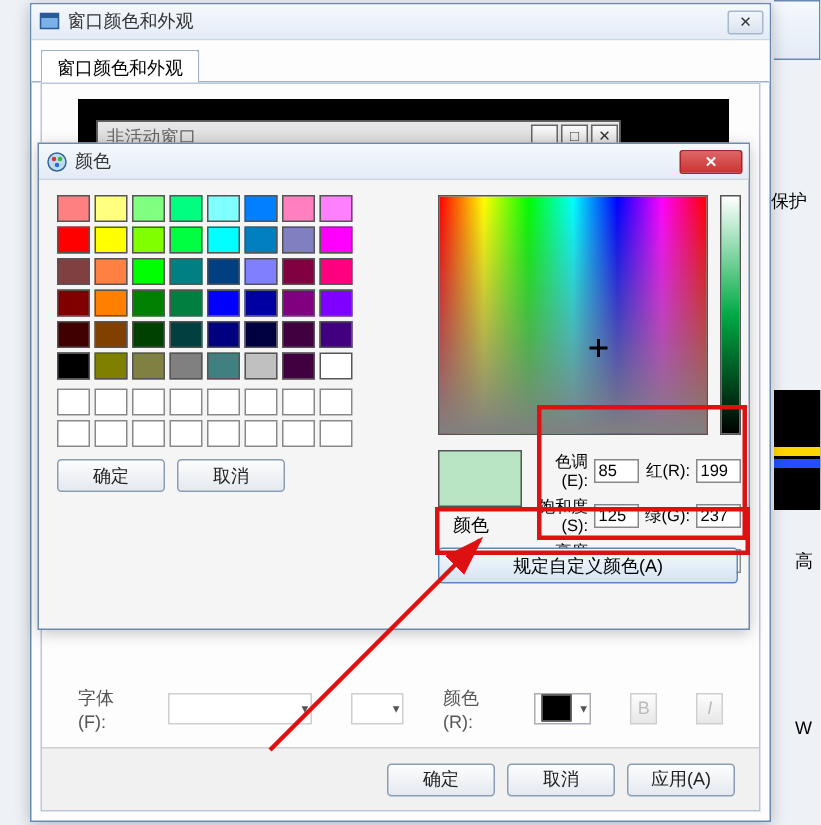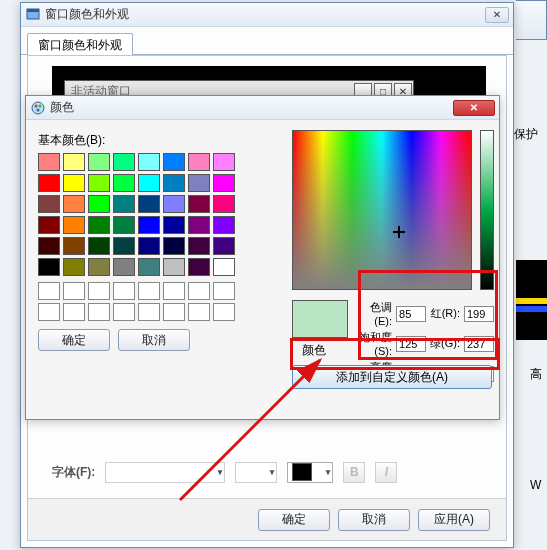--- a/index.html
+++ b/index.html
@@ -88,21 +88,21 @@
   #inactive-win .ibtn {
     width: 18px; height: 16px; margin: 0 1px;
     background: linear-gradient(#fafafa,#d9d9d9);
     border: 1px solid #666;
     display:flex;align-items:center;justify-content:center;
     font-size:10px;color:#333;cursor:pointer;
   }
 
   .bottom-row {
     position: absolute; left: 24px; bottom: 54px; right: 24px;
-    height: 28px; display:flex; align-items:center; gap:10px;font-weight:bold;
+    height: 28px; display:flex; align-items:center; gap:26px;
   }
   .bottom-row .lbl { color:#555; }
   .dropdown {
     height: 21px; border:1px solid #abadb3; background:#fff;
     display:flex;align-items:center;justify-content:space-between;
     padding:0 2px 0 4px; color:#555; cursor:pointer;
   }
   .dropdown.disabled { color:#aaa; border-color:#cfcfcf; }
   .dd-arrow { font-size:9px; color:#555; }
   .square-btn {
@@ -230,20 +230,21 @@
     <div class="bottom-row">
       <span class="lbl">字体(F):</span>
       <div class="dropdown disabled" style="width:120px">
           <span></span>
           <span class="dd-arrow">▾</span>
         </div>
       <div class="dropdown disabled" style="width:42px">
           <span></span>
           <span class="dd-arrow">▾</span>
         </div>
+      <span class="lbl">颜色(R):</span>
       <div class="dropdown" style="width:46px">
           <div class="color-swatch"></div>
           <span class="dd-arrow">▾</span>
         </div>
       <div class="square-btn disabled">B</div>
       <div class="square-btn disabled" style="font-style:italic">I</div>
     </div>
 
     <div class="action-bar">
       <div class="btn7">确定</div>
@@ -260,21 +261,20 @@
           <circle cx="7" cy="7" r="6" fill="#bde" stroke="#369"></circle>
           <circle cx="5" cy="5" r="1.5" fill="#d33"></circle>
           <circle cx="9" cy="5" r="1.5" fill="#3b3"></circle>
           <circle cx="7" cy="9" r="1.5" fill="#36d"></circle>
         </svg>
     </span>
     <span class="ttext">颜色</span>
     <div class="close-btn">✕</div>
   </div>
   <div class="body">
-    <span class="section-lbl">基本颜色(B):</span>
     <div id="basic-grid" class="swatch-grid">
         <div class="sw" style="background: rgb(255, 128, 128);"></div>
         <div class="sw" style="background: rgb(255, 255, 128);"></div>
         <div class="sw" style="background: rgb(128, 255, 128);"></div>
         <div class="sw" style="background: rgb(0, 255, 128);"></div>
         <div class="sw" style="background: rgb(128, 255, 255);"></div>
         <div class="sw" style="background: rgb(0, 128, 255);"></div>
         <div class="sw" style="background: rgb(255, 128, 192);"></div>
         <div class="sw" style="background: rgb(255, 128, 255);"></div>
         <div class="sw" style="background: rgb(255, 0, 0);"></div>
@@ -358,21 +358,21 @@
       <span class="fl">饱和度(S):</span>
       <input value="125" style="">
       <span class="fl">绿(G):</span>
       <input value="237" style="">
       <span class="fl">亮度(L):</span>
       <input value="205" style="">
       <span class="fl">蓝(U):</span>
       <input value="204" style="">
     </div>
 
-    <div id="add-custom-btn">添加到自定义颜色(A)</div>
+    <div id="add-custom-btn">规定自定义颜色(A)</div>
   </div>
 </div>
 
 <div class="annot" id="annot-fields"></div>
 <div class="annot" id="annot-addbtn"></div>
 <svg class="arrow" style="left:170px;top:350px;" width="180" height="160">
   <defs>
       <marker id="ah" markerWidth="10" markerHeight="10" refX="8" refY="3" orient="auto">
         <path d="M0,0 L9,3 L0,6 Z" fill="#d11"></path>
       </marker>

